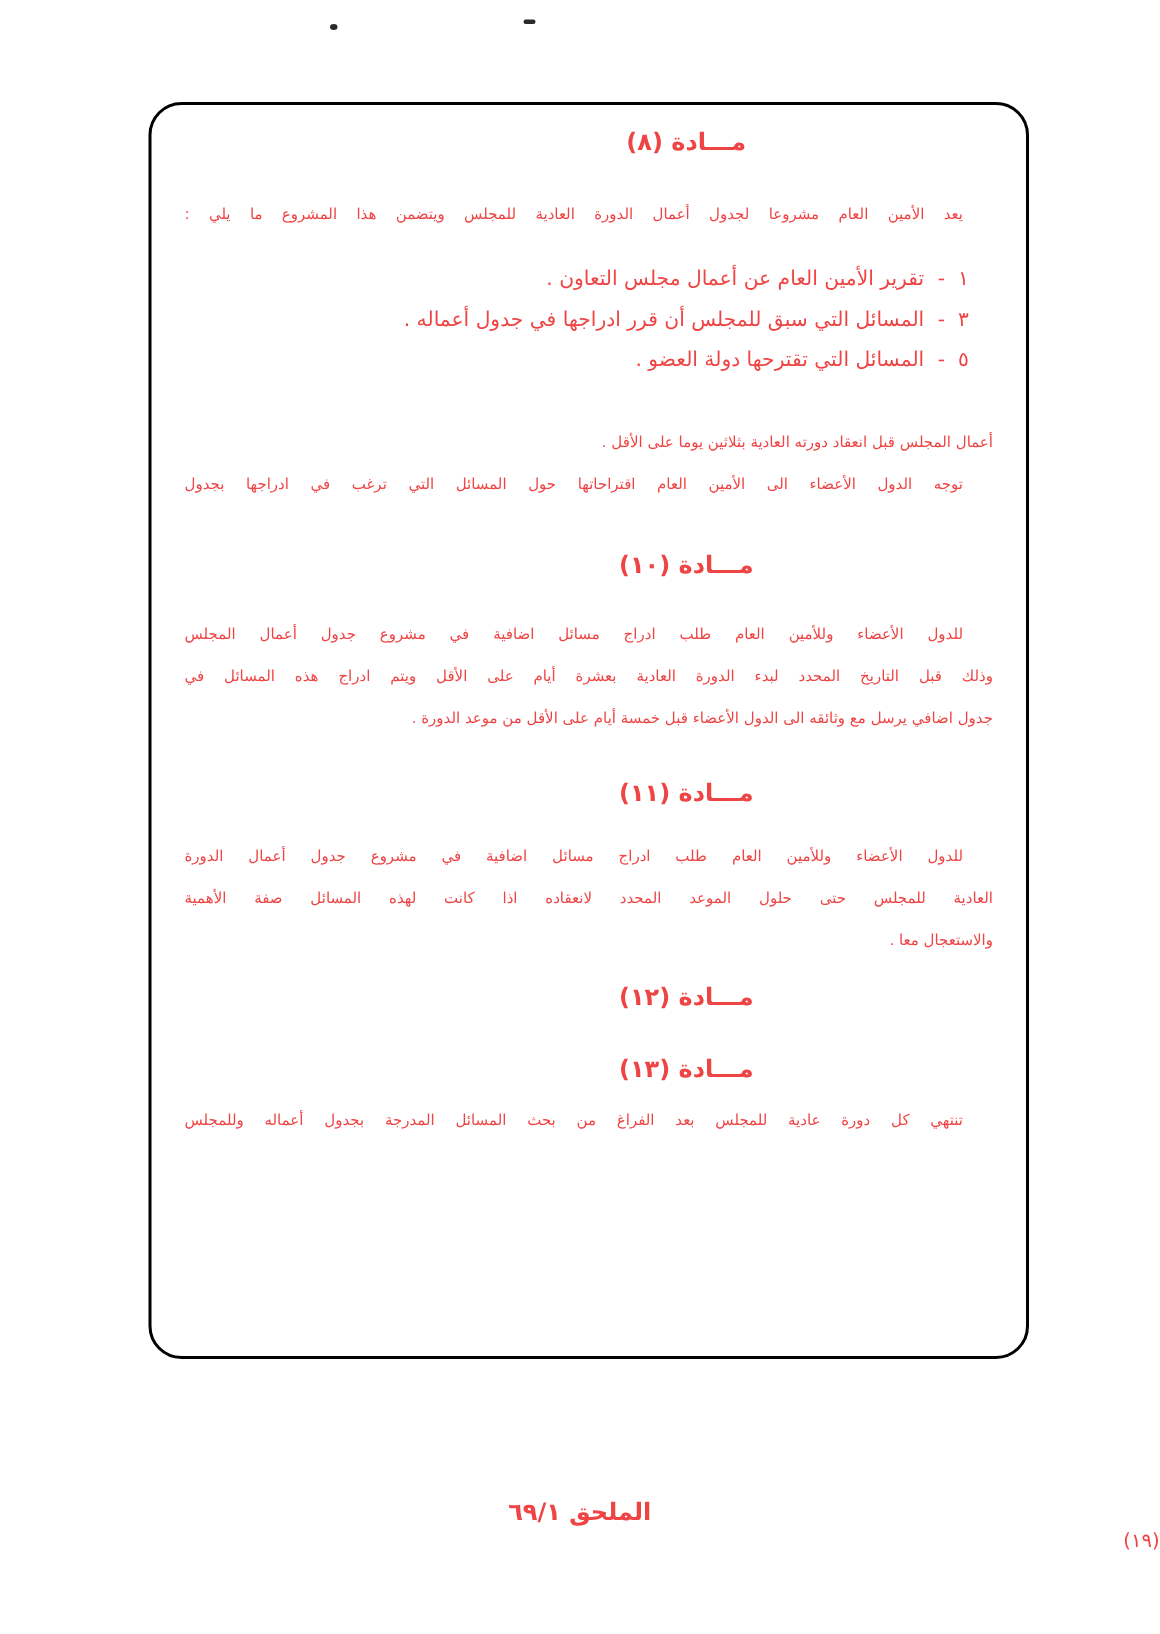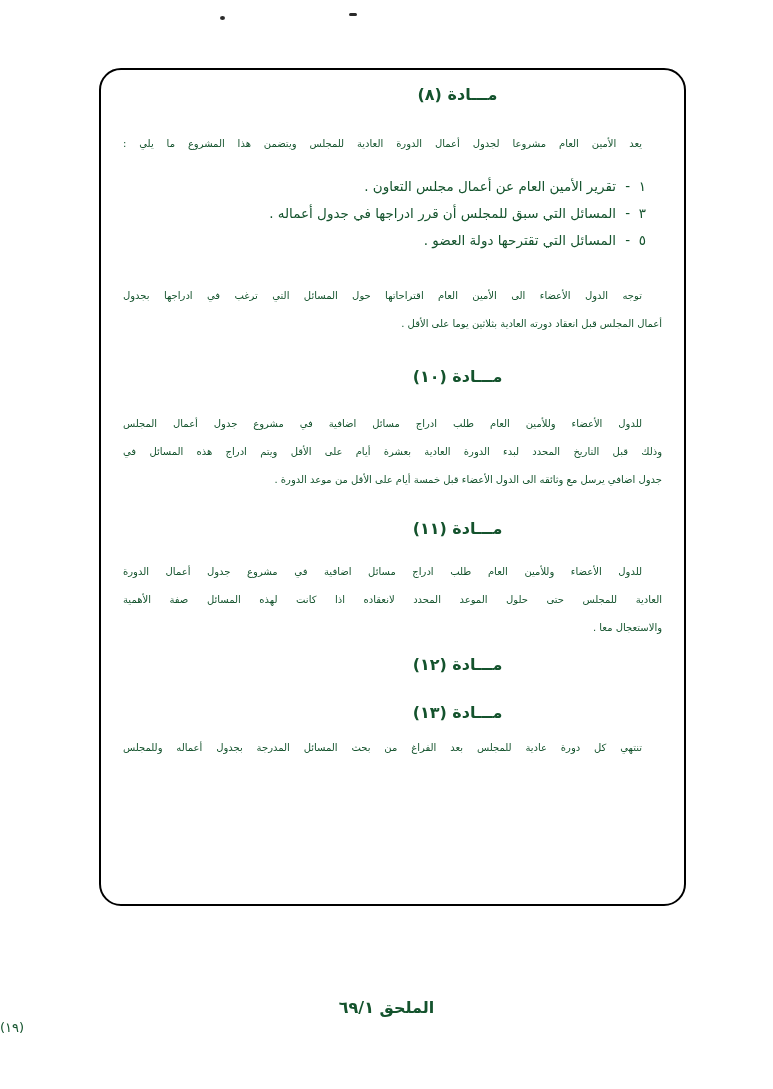--- a/index.html
+++ b/index.html
@@ -6,21 +6,21 @@
   html, body { margin: 0; background: #ffffff; }
   body { width: 773px; height: 1089px; }
 
   .page {
     position: relative;
     width: 773px;
     height: 1089px;
     background: #ffffff;
     direction: rtl;
     font-family: "DejaVu Sans", sans-serif;
-    color: #14532d;
+    color: #ef4444;
     overflow: hidden;
     padding-left: 28px;
   }
 
   
   .speck { position: absolute; background: #2a2a2a; }
   .speck.s1 { left: 220px; top: 16px; width: 5px; height: 4px; border-radius: 50%; }
   .speck.s2 { left: 349px; top: 13px; width: 8px; height: 3px; border-radius: 2px; }
 
   
@@ -79,21 +79,21 @@
     left: 0; right: 0;
     top: 998px;
     text-align: center;
     font-size: 16px;
     font-weight: 700;
   }
   .footer-page {
     position: absolute;
     left: 0; right: 0;
     top: 1020px;
-    text-align: left;
+    text-align: right;
     font-size: 13px;
   }
 </style>
 </head>
 <body>
 
 <div class="page">
 
   <span class="speck s1"></span>
   <span class="speck s2"></span>
@@ -109,22 +109,22 @@
       </div>
       <div class="item">
         <span class="num">٣</span><span class="dash">-</span><span class="itext">المسائل التي سبق للمجلس أن قرر ادراجها في جدول أعماله .</span>
       </div>
       <div class="item">
         <span class="num">٥</span><span class="dash">-</span><span class="itext">المسائل التي تقترحها دولة العضو .</span>
       </div>
     </div>
 
     <div class="para p9">
+      <p class="ln">أعمال المجلس قبل انعقاد دورته العادية بثلاثين يوما على الأقل .</p>
       <p class="ln fill ind">توجه الدول الأعضاء الى الأمين العام اقتراحاتها حول المسائل التي ترغب في ادراجها بجدول</p>
-      <p class="ln">أعمال المجلس قبل انعقاد دورته العادية بثلاثين يوما على الأقل .</p>
     </div>
 
     <h2 class="title t10">مـــادة (١٠)</h2>
     <div class="para p10">
       <p class="ln fill ind">للدول الأعضاء وللأمين العام طلب ادراج مسائل اضافية في مشروع جدول أعمال المجلس</p>
       <p class="ln fill">وذلك قبل التاريخ المحدد لبدء الدورة العادية بعشرة أيام على الأقل ويتم ادراج هذه المسائل في</p>
       <p class="ln">جدول اضافي يرسل مع وثائقه الى الدول الأعضاء قبل خمسة أيام على الأقل من موعد الدورة .</p>
     </div>
 
     <h2 class="title t11">مـــادة (١١)</h2>

